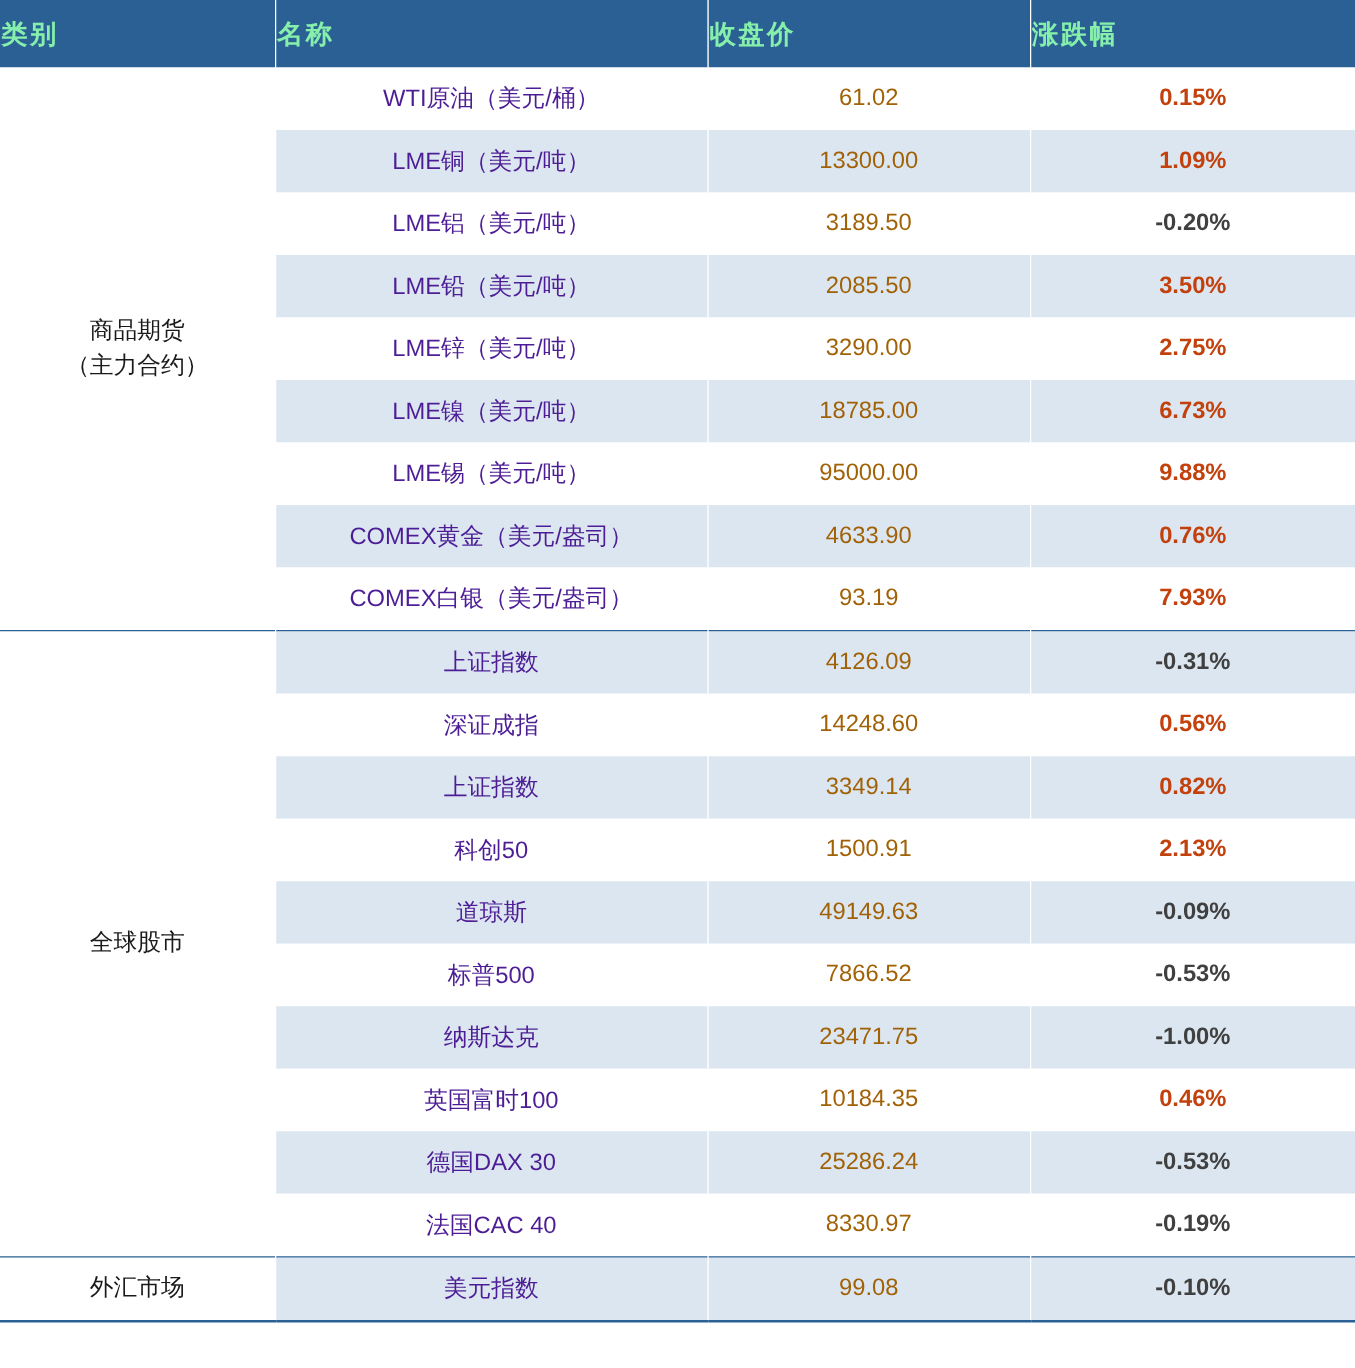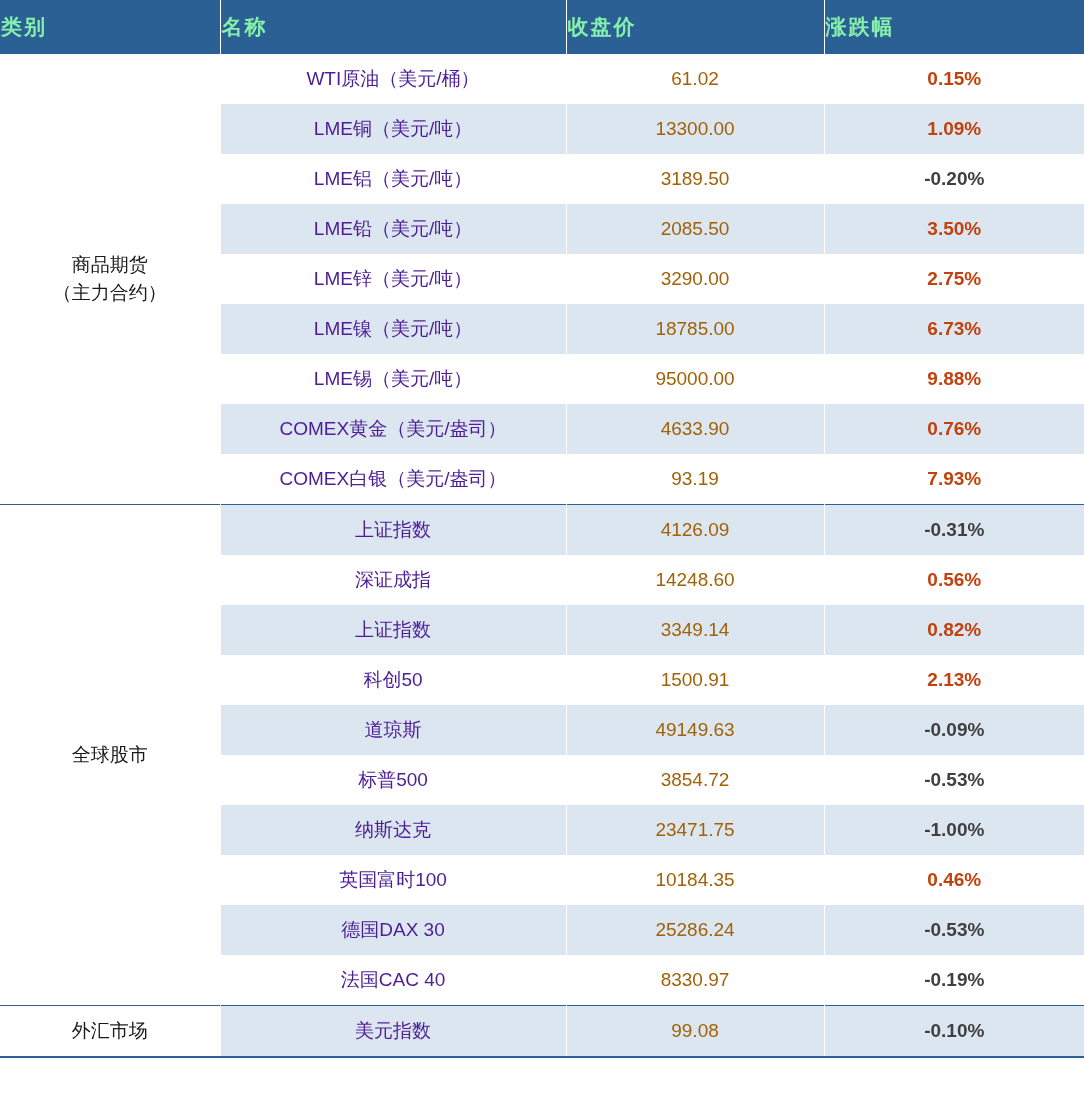--- a/index.html
+++ b/index.html
@@ -179,21 +179,21 @@
           <td class="price">1500.91</td>
           <td class="chg up">2.13%</td>
         </tr>
         <tr class="even">
           <td class="name">道琼斯</td>
           <td class="price">49149.63</td>
           <td class="chg down">-0.09%</td>
         </tr>
         <tr class="odd">
           <td class="name">标普500</td>
-          <td class="price">3854.72</td>
+          <td class="price">7866.52</td>
           <td class="chg down">-0.53%</td>
         </tr>
         <tr class="even">
           <td class="name">纳斯达克</td>
           <td class="price">23471.75</td>
           <td class="chg down">-1.00%</td>
         </tr>
         <tr class="odd">
           <td class="name">英国富时100</td>
           <td class="price">10184.35</td>

